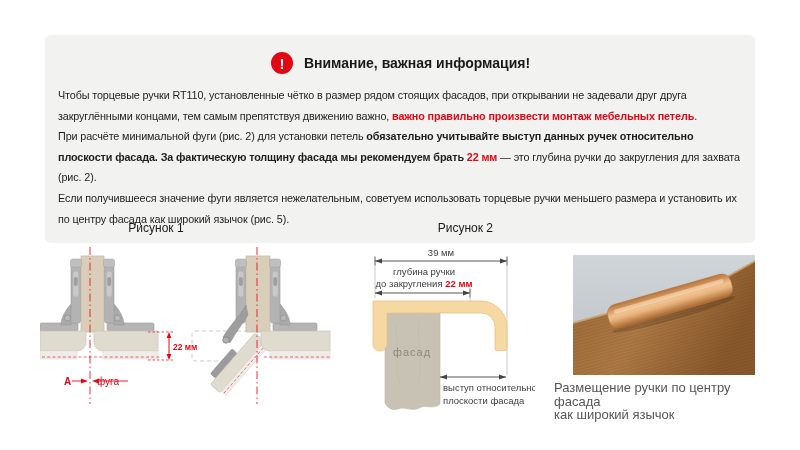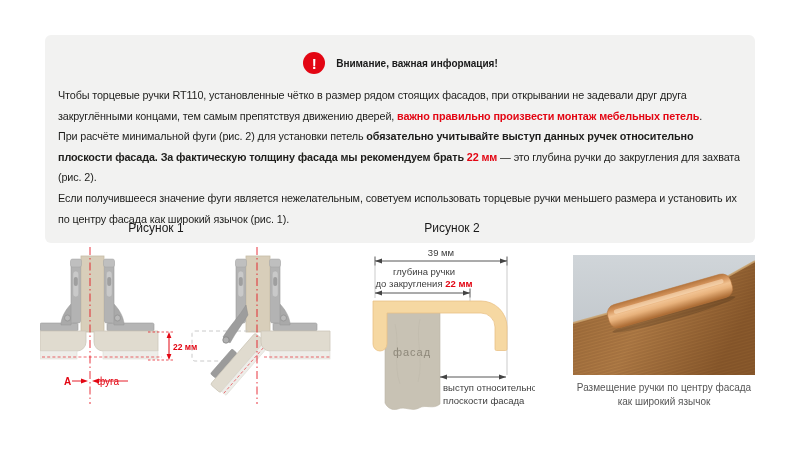--- a/index.html
+++ b/index.html
@@ -7,59 +7,59 @@
         font-family:"Liberation Sans",sans-serif;color:#1e1e1e;}
 
   
   .notice{position:absolute;left:45px;top:35px;width:710px;min-height:163px;
           background:#f2f2f1;border-radius:6px;box-sizing:border-box;
           padding:15px 12px 14px 13px;}
   .notice-header{display:flex;justify-content:center;align-items:center;gap:11px;margin:2px 0 11px;}
   .warn-icon{width:22px;height:22px;border-radius:50%;background:#e30613;color:#fff;
              display:flex;align-items:center;justify-content:center;
              font-weight:700;font-size:15px;line-height:1;flex:0 0 auto;}
-  .notice-title{font-size:10px;font-weight:700;margin:0;color:#1a1a1a;}
+  .notice-title{font-size:14px;font-weight:700;margin:0;color:#1a1a1a;}
   .notice p{margin:0;font-size:10.8px;line-height:20.6px;letter-spacing:-0.12px;color:#1d1d1b;}
   .b{font-weight:700;}
   .red{color:#e30613;}
   .b.red{color:#e30613;font-weight:700;}
 
   
   .fig-title{position:absolute;top:221px;width:120px;margin:0;text-align:center;
              font-size:12px;font-weight:400;color:#1a1a1a;}
-  #fig1-title{left:96px;} #fig2-title{left:392px;} #fig3-title{left:605px;}
+  #fig1-title{left:96px;} #fig2-title{left:373px;text-align:right;} #fig3-title{left:605px;}
   .figsvg{position:absolute;display:block;}
   #fig1-svg{left:40px;top:243px;}
   #fig2-svg{left:360px;top:244px;}
   #fig3-svg{left:573px;top:255px;}
-  .fig3-caption{position:absolute;left:554px;top:381px;width:220px;text-align:center;
-                font-size:10px;line-height:13.5px;color:#565656;}
+  .fig3-caption{position:absolute;left:554px;top:381px;width:220px;text-align:left;
+                font-size:13px;line-height:13.5px;color:#565656;}
 
   
   text{font-family:"Liberation Sans",sans-serif;}
   .dimtxt{font-size:9.5px;fill:#3d3d3d;}
   .dimred{fill:#e30613;font-weight:700;}
   .facadetxt{font-size:11px;fill:#8e887a;letter-spacing:1px;}
   .r22{font-size:8.5px;font-weight:700;fill:#e30613;}
   .ra{font-size:10px;font-weight:700;fill:#e30613;}
   .rf{font-size:10px;fill:#e30613;}
 </style>
 </head>
 <body>
 
 <div class="page">
 
   <section class="notice">
     <div class="notice-header">
       <span class="warn-icon">!</span>
       <h1 class="notice-title">Внимание, важная информация!</h1>
     </div>
-    <p><span>Чтобы  торцевые ручки RT110, установленные чётко в размер рядом стоящих фасадов, при открывании не задевали друг друга закруглёнными концами, тем самым препятствуя движению дверей, </span><span class="b red">важно правильно произвести монтаж мебельных петель</span><span>.</span></p>
+    <p><span>Чтобы  торцевые ручки RT110, установленные чётко в размер рядом стоящих фасадов, при открывании не задевали друг друга закруглёнными концами, тем самым препятствуя движению важно, </span><span class="b red">важно правильно произвести монтаж мебельных петель</span><span>.</span></p>
     <p><span>При расчёте минимальной фуги (рис. 2) для установки петель </span><span class="b">обязательно учитывайте выступ данных ручек относительно плоскости фасада. За фактическую толщину фасада мы рекомендуем брать </span><span class="b red">22 мм</span><span> — это глубина ручки до закругления для захвата (рис. 2).</span></p>
-    <p><span>Если получившееся значение фуги является нежелательным, советуем использовать торцевые ручки меньшего размера и установить их по центру фасада как широкий язычок (рис. 1).</span></p>
+    <p><span>Если получившееся значение фуги является нежелательным, советуем использовать торцевые ручки меньшего размера и установить их по центру фасада как широкий язычок (рис. 5).</span></p>
   </section>
 
   <h2 class="fig-title" id="fig1-title">Рисунок 1</h2>
   <h2 class="fig-title" id="fig2-title">Рисунок 2</h2>
 
   <svg class="figsvg" id="fig1-svg" width="300" height="166" viewBox="0 0 300 166">
 
     <g>
 
       <rect x="41" y="13" width="23" height="76" fill="#d8ceba" stroke="#c7bda7" stroke-width="0.8"></rect>

